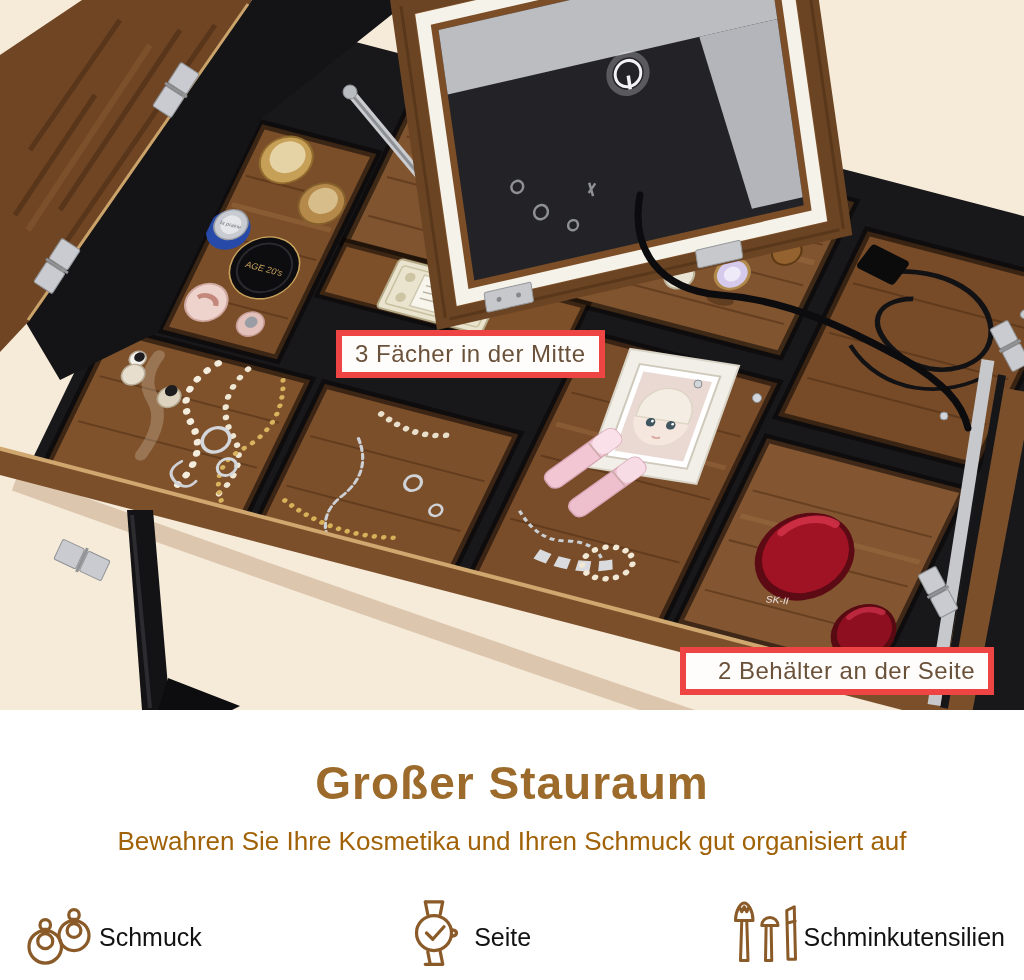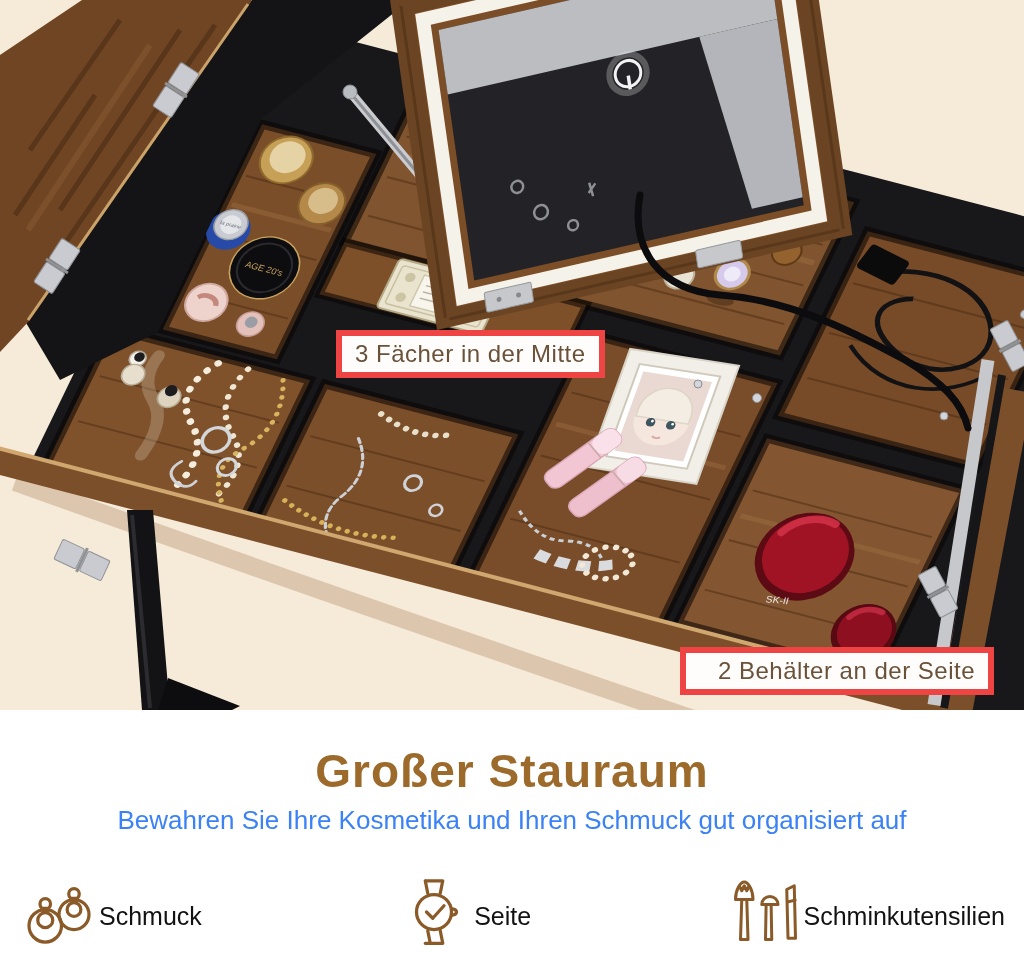--- a/index.html
+++ b/index.html
@@ -9,24 +9,24 @@
   .photo svg{display:block;}
   .annotation{
     position:absolute;background:#fffdfb;border:6px solid #ef4444;
     color:var(--label-text,#6a513a);font-size:24px;line-height:1.25;
     padding:3px 13px;white-space:nowrap;letter-spacing:0.5px;
   }
   #ann-middle{left:336px;top:330px;}
   #ann-side{left:680px;top:647px;padding-left:32px;}
   .info{position:absolute;left:0;top:710px;width:1024px;height:270px;background:#fff;text-align:center;}
   .title{
-    margin:4px;padding-top:30px;font-size:46px;font-weight:bold;
+    margin:16px;padding-top:30px;font-size:46px;font-weight:bold;
     color:var(--accent,#9c6b2b);letter-spacing:1px;
   }
-  .subtitle{margin:7px 0 0 0;font-size:26px;color:#3b82f6;}
+  .subtitle{margin:7px 0 0 0;font-size:26px;color:#a16207;}
   .features{
     display:flex;justify-content:space-between;align-items:flex-start;
     width:986px;margin:36px auto 0 auto;
   }
   .feature{display:flex;flex-direction:row;align-items:center;}
   .feature .icon{width:80px;height:80px;color:var(--icon-brown,#8a5a28);}
   .feature .icon svg{width:80px;height:80px;display:block;}
   .feature .flabel{margin-top:8px;font-size:25px;color:#121212;}
 </style>
 </head>

